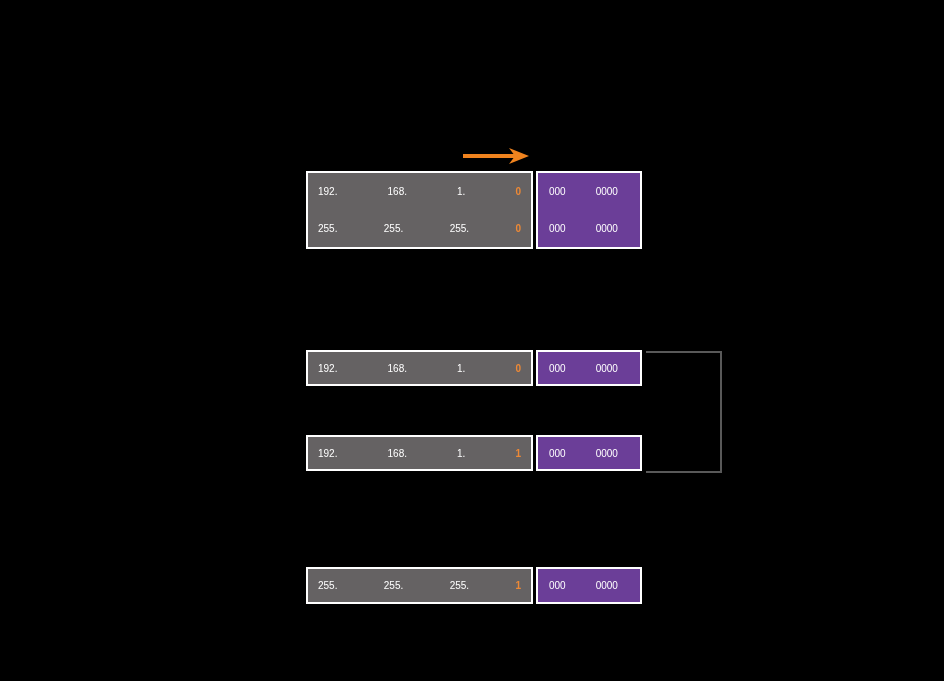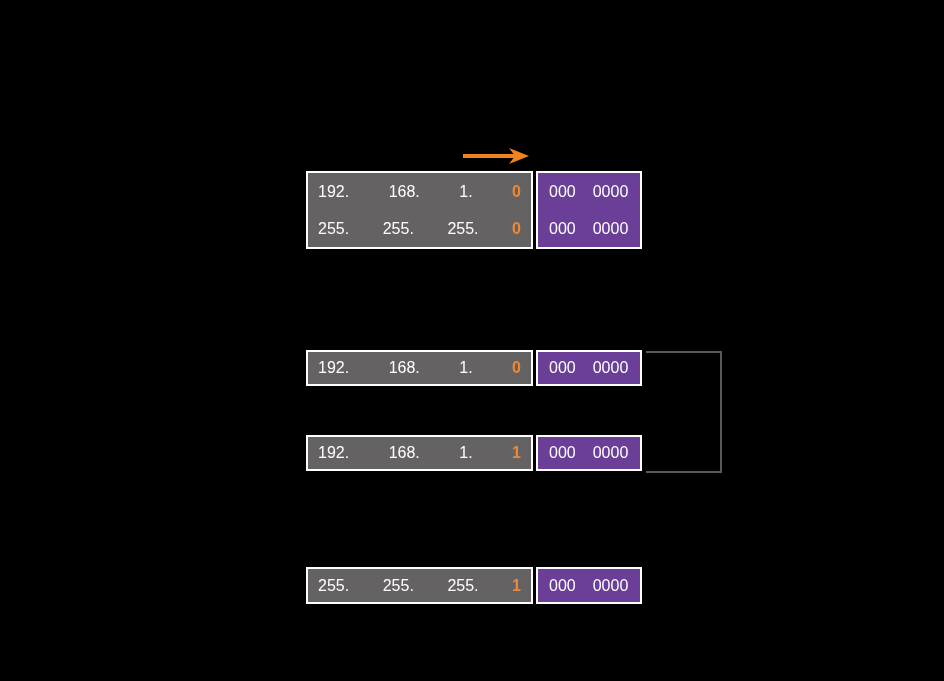--- a/index.html
+++ b/index.html
@@ -7,21 +7,21 @@
     padding: 0;
     background: #000000;
   }
   #canvas {
     position: relative;
     width: 944px;
     height: 681px;
     background: #000000;
     overflow: hidden;
     font-family: "Liberation Sans", sans-serif;
-    font-size: 16px;
+    font-size: 10px;
     color: #ffffff;
     text-align: center;
   }
 
   
   .block {
     position: absolute;
     left: 306px;
     display: flex;
     gap: 3px;
@@ -41,21 +41,21 @@
   .gray-row {
     display: flex;
     justify-content: space-between;
     align-items: center;
     padding: 0 10px;
   }
   .purple-row {
     display: flex;
     align-items: center;
     padding-left: 11px;
-    gap: 17px;
+    gap: 30px;
   }
   .h37 { height: 37px; }
   .h32 { height: 32px; }
   .h33 { height: 33px; }
   .octet-highlight { color: #ED8936; font-weight: bold; }
 
   
   .bracket {
     position: absolute;
     left: 646px;

